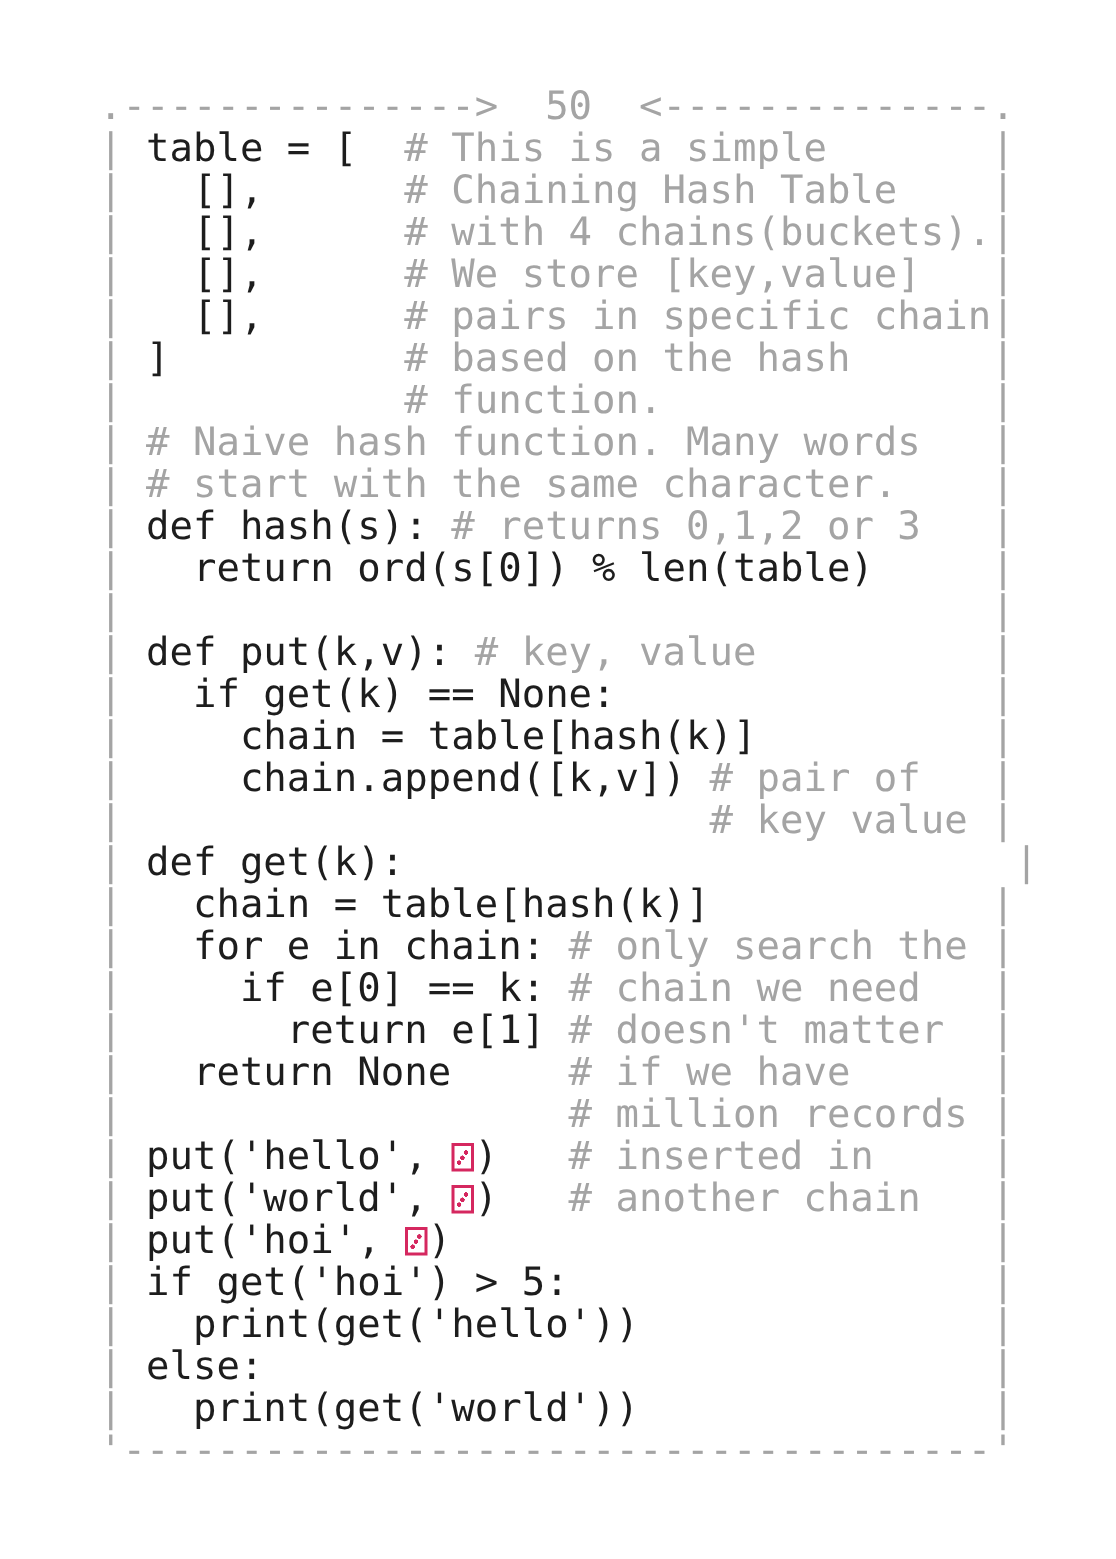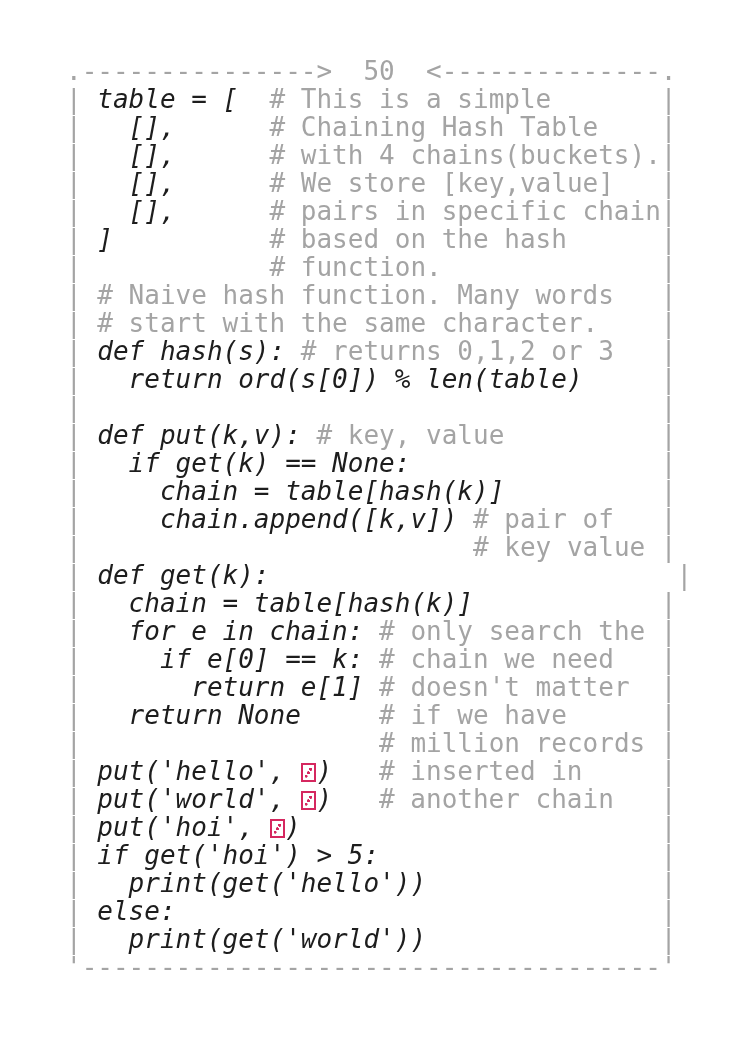--- a/index.html
+++ b/index.html
@@ -18,21 +18,21 @@
     left: 66px;
     top: 57px;
     margin: 0;
     font-family: "DejaVu Sans Mono", monospace;
     font-size: 26px;
     line-height: 28px;
     white-space: pre;
     -webkit-font-smoothing: antialiased;
   }
   .row { height: 28px; }
-  .seg-code    { color: var(--code, #1d1d1d); font-style: italic; }
+  .seg-code    { color: var(--code, #1d1d1d); }
   .seg-comment { color: var(--muted, #a4a4a4); }
   .seg-border  { color: var(--muted, #a4a4a4); }
   .seg-counter { color: var(--muted, #a4a4a4); }
   .glyph-box {
     display: inline-block;
     box-sizing: border-box;
     width: 15.6px;
     height: 19px;
     border: 2.5px solid var(--icon-pink, #d5275f);
     vertical-align: -2px;

